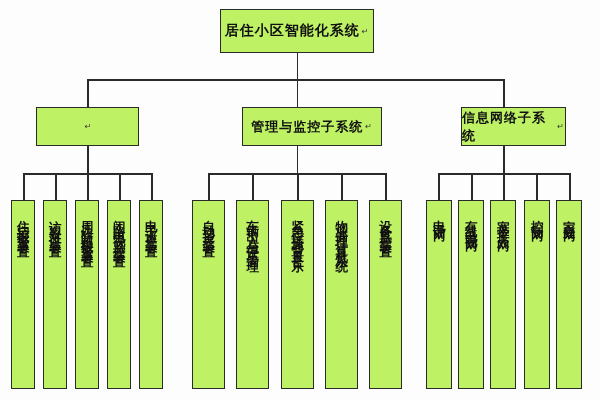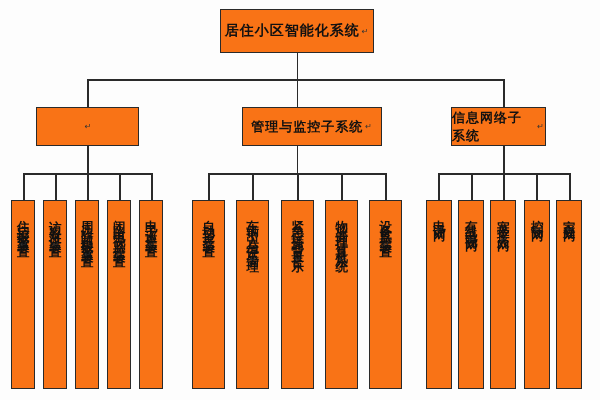--- a/index.html
+++ b/index.html
@@ -6,31 +6,31 @@
   body {
     width:600px; height:400px;
     background:#fdfdfd;
     font-family:"DejaVu Sans","Liberation Sans",sans-serif;
     position:relative; overflow:hidden;
   }
   #chart { position:absolute; left:0; top:0; width:600px; height:400px; }
   .box {
     position:absolute;
     border:1.5px solid #2a2a2a;
-    background:#f97316;
+    background:#bef264;
     box-sizing:border-box;
     color:#111111;
     font-weight:bold;
     display:flex; align-items:center; justify-content:center;
   }
   .root-box { left:220px; top:9px;  width:154px; height:44px; font-size:14px; letter-spacing:1px; }
   .sub-box  { top:107px; height:39px; font-size:13px; letter-spacing:1px; }
   .sub-security   { left:36px;  width:103px; }
   .sub-management { left:242px; width:140px; }
-  .sub-infonet    { left:451px; width:95px; }
+  .sub-infonet    { left:461px; width:105px; }
   .leaf { top:200px; height:189px; align-items:flex-start; justify-content:center; }
   .leaf-l { width:24px; }
   .leaf-m { width:33px; }
   .leaf-r { width:26px; }
   .vtext {
     writing-mode:vertical-rl;
     text-orientation:upright;
     display:inline-block;
     padding-top:9px;
     font-size:12.5px;

